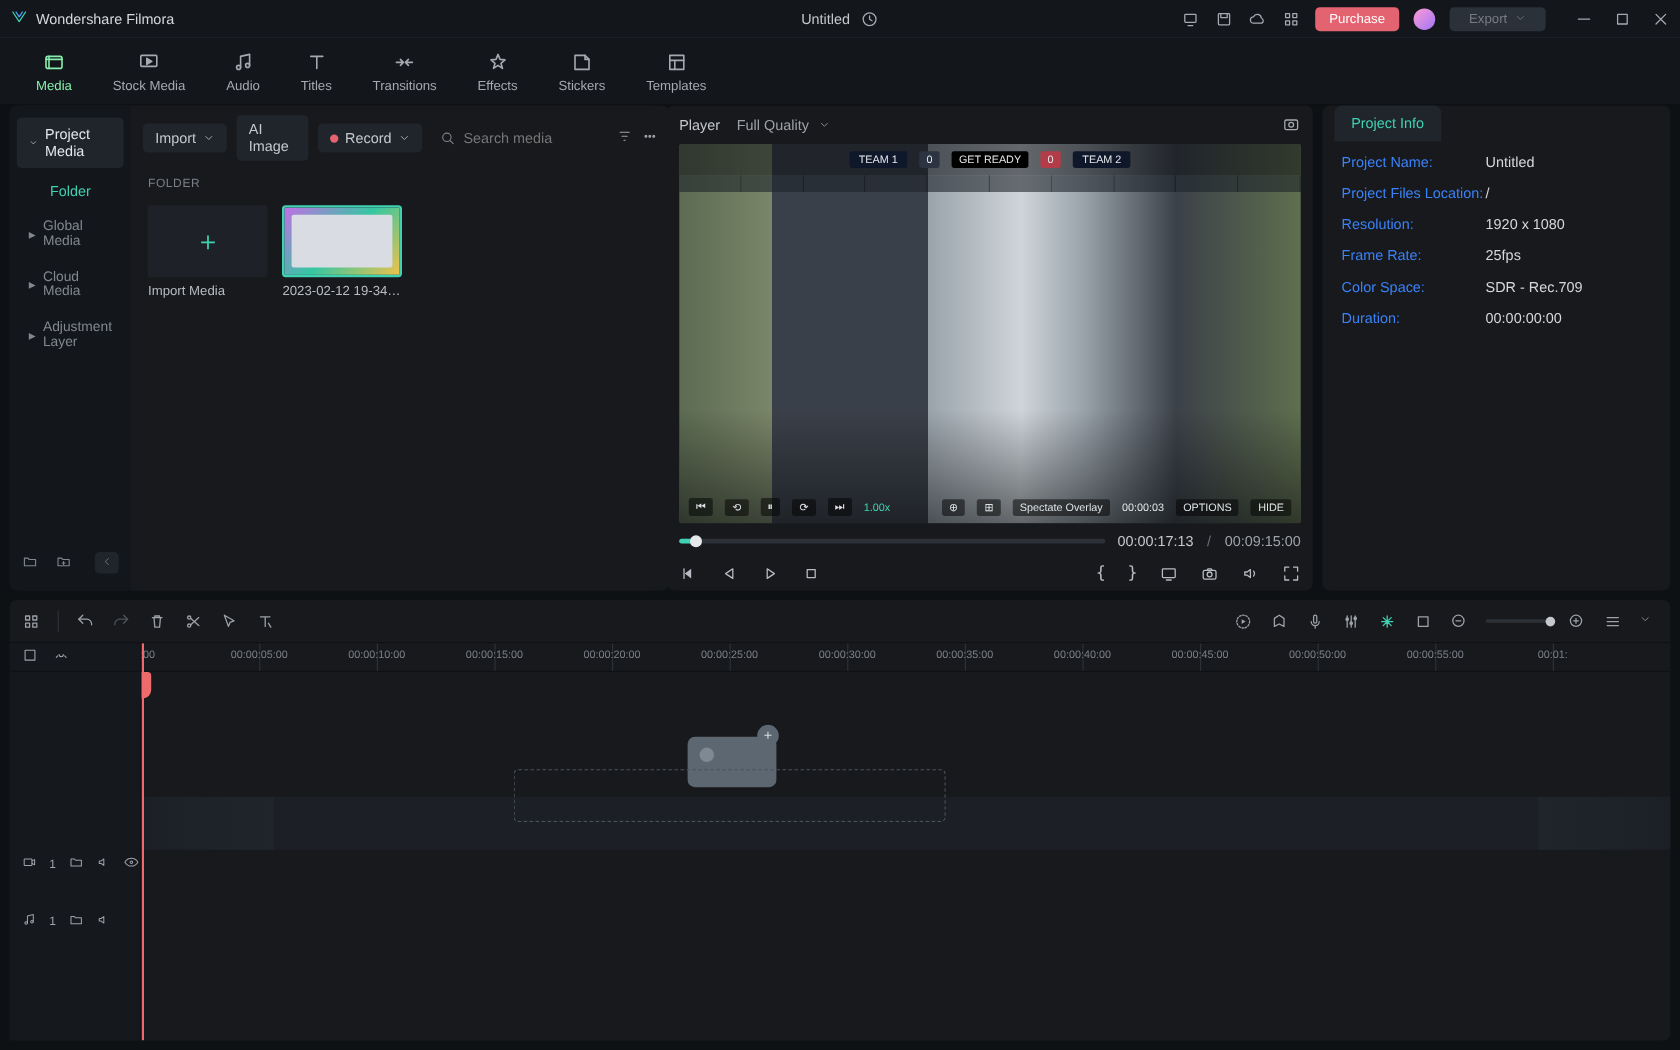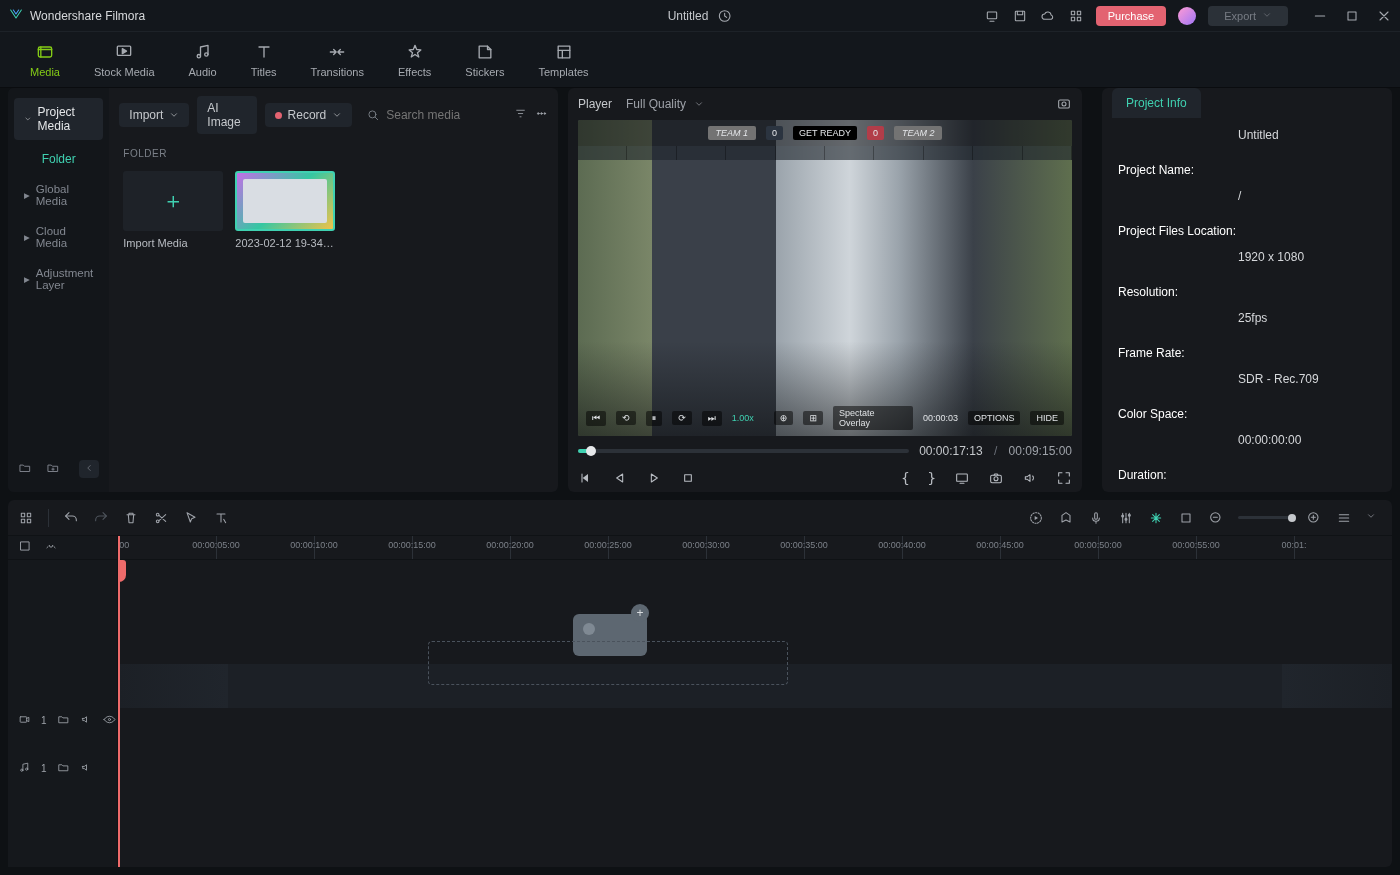--- a/index.html
+++ b/index.html
@@ -17,26 +17,26 @@
 .btn-purchase { background: #e36371; color: #fff; padding: 4px 12px; border-radius: 4px; font-size: 11px; cursor: pointer; }
 .avatar { width: 18px; height: 18px; border-radius: 50%; background: linear-gradient(135deg,#ff9bd4,#a076f7); }
 .btn-export { background: #2b3138; color: #777c84; padding: 4px 16px; border-radius: 4px; font-size: 11px; display: flex; align-items: flex-start; gap: 6px; }
 .win-controls { display: flex; gap: 16px; margin-left: 12px; }
 .win-ctrl { width: 16px; height: 16px; color: #a6aab0; display: flex; align-items: center; justify-content: center; }
 
 
 .topnav { display: flex; height: 56px; background: #13171c; border-bottom: 1px solid #0a0c0f; padding: 0 12px; align-items: center; }
 .nav-tabs { display: flex; gap: 26px; margin-left: 14px; }
 .nav-tab { display: flex; flex-direction: column; align-items: center; gap: 4px; color: #a6aab0; cursor: pointer; padding: 4px 4px; }
-.nav-tab.active { color: #84cc16; }
+.nav-tab.active { color: #86efac; }
 .nav-tab .nav-icn { width: 20px; height: 20px; }
 .nav-tab span { font-size: 11px; }
 
 
-.main { display: flex; height: 404px; gap: 20px; padding: 0 8px; background: #0e1114; }
+.main { display: flex; height: 404px; gap: 8px; padding: 0 8px; background: #0e1114; }
 .panel { background: #17191d; border-radius: 6px; }
 
 
 .media-panel { width: 540px; display: flex; flex-direction: column; }
 .media-sidebar { width: 130px; background: #13161a; border-radius: 6px 0 0 6px; padding: 6px 0; display: flex; flex-direction: column; }
 .proj-media-hdr { background: #20252c; margin: 4px 6px; padding: 7px 10px; border-radius: 4px; font-size: 12px; color: #e4e6e8; display: flex; align-items: center; gap: 6px; }
 .folder-lbl { color: #3fd1b1; font-size: 12px; padding: 8px 0; text-align: center; }
 .side-item { padding: 9px 16px; font-size: 11.5px; color: #828790; display: flex; align-items: center; gap: 6px; cursor: pointer; }
 .side-spacer { flex: 1; }
 .side-bottom { display: flex; align-items: center; gap: 14px; padding: 8px 10px; color: #828790; }
@@ -68,21 +68,21 @@
 .player-tab { color: #c5c8cc; font-size: 12px; }
 .quality-sel { display: flex; align-items: center; gap: 8px; color: #9ea2a9; font-size: 12px; }
 .player-top-right { margin-left: auto; }
 .preview { flex: 1; background: #2a2f36; border-radius: 2px; position: relative; overflow: hidden; }
 .preview-sim { position:absolute; inset:0; background:
   linear-gradient(180deg, rgba(30,35,42,.0) 70%, rgba(10,12,14,.55) 100%),
   linear-gradient(90deg,#5c6b52 0%,#7a8668 15%,#3a4049 15%,#3a4049 40%,#9aa3ab 40%,#cfd5da 55%,#9aa3ab 65%,#3b4149 80%,#5f6f4e 100%);
 }
 
 .hud-top { position:absolute; top:0; left:0; right:0; height:26px; background: rgba(12,14,18,.55); display:flex; align-items:center; justify-content:center; gap:10px; font-size:9px; color:#e5e7ea; }
-.hud-team { background:#737373; padding:2px 8px; border-radius:2px;font-style:italic; }
+.hud-team { background:#0f172a; padding:2px 8px; border-radius:2px; }
 .hud-score { background:#2b3440; padding:2px 6px; border-radius:2px; }
 .hud-score.red { background:#b23d49; }
 .hud-bottom { position:absolute; bottom:6px; left:8px; right:8px; display:flex; align-items:center; gap:10px; font-size:9px; color:#dfe2e5; }
 .hud-btn { background:rgba(0,0,0,.5); padding:2px 6px; border-radius:2px; }
 .hud-bottom .spacer { flex:1; }
 .hud-sub { position:absolute; top:26px; left:0; right:0; height:14px; display:flex; }
 .hud-sub div { flex:1; background: rgba(30,36,44,.6); border-right:1px solid rgba(0,0,0,.3); }
 
 .scrubber-row { display: flex; align-items: center; gap: 10px; }
 .scrubber { flex: 1; height: 4px; background: #2c3138; border-radius: 2px; position: relative; }
@@ -96,21 +96,21 @@
 .pc-group { display:flex; gap:18px; align-items:center; }
 .pc-icon { width:16px; height:16px; color:#b8bcc2; cursor:pointer; }
 .pc-spacer { flex:1; }
 .brace { font-family: monospace; color:#b8bcc2; font-size:14px; }
 
 
 .info-panel { width: 290px; padding: 0; }
 .info-tab { display:inline-block; background:#20252c; color:#3fd1b1; font-size:12px; padding:8px 14px; border-radius:6px 6px 0 0; margin-left:10px; }
 .info-body { padding: 10px 16px; display:flex; flex-direction:column; gap:12px; }
 .info-row { display:flex; font-size:12px; }
-.info-row .k { width:120px; color:#ffffff;margin-top:35px; }
+.info-row .k { width:120px; color:#3b82f6; }
 .info-row .v { color:#d6d8db; }
 
 
 .timeline { margin:8px; background:#17191d; border-radius:6px; height: calc(875px - 32px - 56px - 404px - 16px); display:flex; flex-direction:column; }
 .tl-toolbar { height:36px; display:flex; align-items:center; padding:0 10px; gap:14px; border-bottom:1px solid #0f1215; }
 .tl-tool { width:16px; height:16px; color:#9ea2a9; cursor:pointer; }
 .tl-tool.green { color:#3fd1b1; }
 .tl-tool.dim { color:#4f555d; }
 .tl-divider { width:1px; height:18px; background:#2c3138; }
 .tl-toolbar .spacer { flex:1; }

